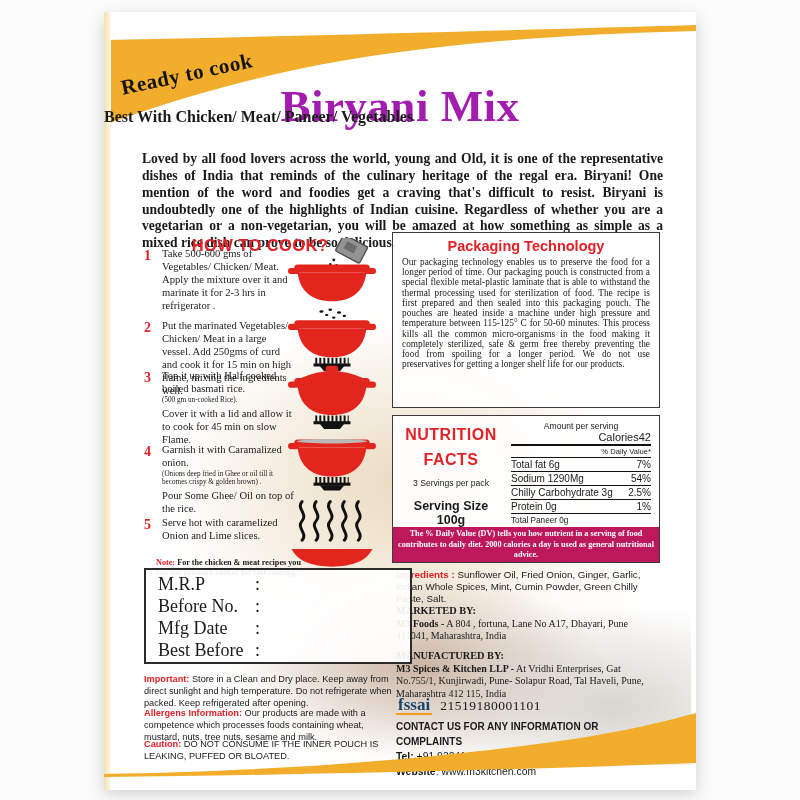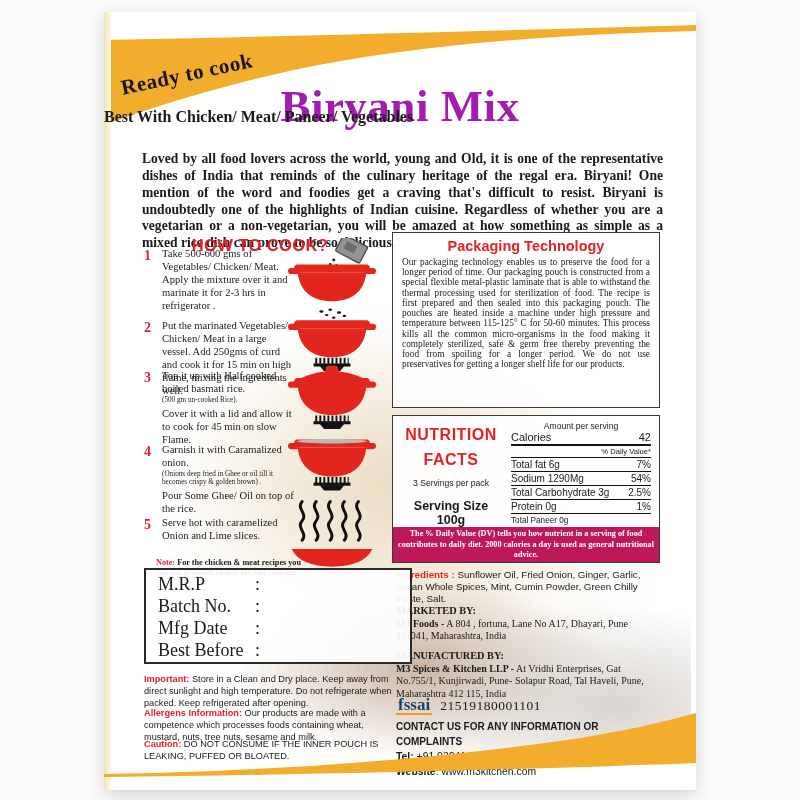--- a/index.html
+++ b/index.html
@@ -31,21 +31,21 @@
   .pack-head{text-align:center;color:#e32227;font-family:"Liberation Sans",sans-serif;font-weight:bold;font-size:14.5px;margin-bottom:3px;}
   .pack-body{font-size:9.3px;line-height:1.1;text-align:justify;}
   .nf-box{position:absolute;left:288px;top:403px;width:268px;height:148px;border:1.5px solid #3a3a3a;background:rgba(255,255,255,.92);box-sizing:border-box;font-family:"Liberation Sans",sans-serif;}
   .nf-left{position:absolute;left:4px;top:10px;width:108px;text-align:center;}
   .nf-title{color:#e32227;font-weight:bold;font-size:16px;letter-spacing:.5px;}
   .nf-title2{color:#e32227;font-weight:bold;font-size:16px;letter-spacing:.5px;margin-top:7px;}
   .nf-serv{font-size:8.6px;margin-top:9px;}
   .nf-ss{font-weight:bold;font-size:12.5px;margin-top:11px;}
   .nf-right{position:absolute;left:118px;top:5px;width:140px;}
   .nf-amount{font-size:8.6px;text-align:center;}
-  .nf-cal{display:flex;justify-content:space-between;font-size:11px;border-bottom:2px solid #111;padding-bottom:1px;}
+  .nf-cal{display:flex;justify-content:flex-end;font-size:11px;border-bottom:2px solid #111;padding-bottom:1px;}
   .nf-dv{font-size:7.6px;text-align:right;border-bottom:1.5px solid #111;padding:1px 0;}
   .nf-row{display:flex;justify-content:space-between;font-size:10px;border-bottom:1.2px solid #111;padding:1px 0;}
   .nf-sub{display:flex;justify-content:space-between;font-size:8.2px;padding:2px 0 0 0;}
   .nf-bar{position:absolute;left:0;right:0;bottom:0;background:#be185d;color:#fff;font-family:"Liberation Serif",serif;font-weight:bold;font-size:8.2px;line-height:1.25;text-align:center;padding:2px 5px;}
   .ingredients{position:absolute;left:292px;top:557px;width:262px;font-family:"Liberation Sans",sans-serif;font-size:9.8px;line-height:1.25;}
   .ingredients .lbl{color:#e32227;font-weight:bold;}
   .marketed{position:absolute;left:292px;top:593px;width:252px;font-size:10px;line-height:1.25;}
   .blk-head{font-weight:bold;font-size:10.3px;}
   .manufactured{position:absolute;left:292px;top:638px;width:258px;font-size:10px;line-height:1.25;}
   .fssai{position:absolute;left:292px;top:684px;display:flex;align-items:center;gap:8px;}
@@ -201,21 +201,21 @@
       <div class="nf-dv">% Daily Value*</div>
       <div class="nf-row">
         <span>Total fat 6g</span>
           <span>7%</span>
       </div>
       <div class="nf-row">
         <span>Sodium  1290Mg</span>
           <span>54%</span>
       </div>
       <div class="nf-row">
-        <span>Total Carbohydrate 3g</span>
+        <span>Chilly Carbohydrate 3g</span>
           <span>2.5%</span>
       </div>
       <div class="nf-row">
         <span>Protein    0g</span>
           <span>1%</span>
       </div>
       <div class="nf-sub">
         <span>Total Paneer  0g</span>
           <span></span>
       </div>
@@ -251,21 +251,21 @@
     <div>
       <b>Tel:</b><span> +91 9324148126   </span><b>Email:</b><span>support@m3kitchen.com</span>
     </div>
     <div>
       <b>Website</b><span>: www.m3kitchen.com</span>
     </div>
   </div>
 
   <div class="mrp-box">
     <div class="mrp-row"><span class="lbl">M.R.P</span><span>:</span></div>
-    <div class="mrp-row"><span class="lbl">Batch No.</span><span>:</span></div>
+    <div class="mrp-row"><span class="lbl">Before No.</span><span>:</span></div>
     <div class="mrp-row"><span class="lbl">Mfg Date</span><span>:</span></div>
     <div class="mrp-row"><span class="lbl">Best Before</span><span>:</span></div>
   </div>
 
   <div class="notice n1">
     <span class="lbl">Important:</span><span> Store in a Clean and Dry place. Keep away from direct sunlight and high temperature. Do not refrigerate when packed. Keep refrigerated after opening.</span>
   </div>
   <div class="notice n2">
     <span class="lbl">Allergens Information:</span><span> Our products are made with a competence which processes foods containing wheat, mustard, nuts, tree nuts, sesame and milk.</span>
   </div>

